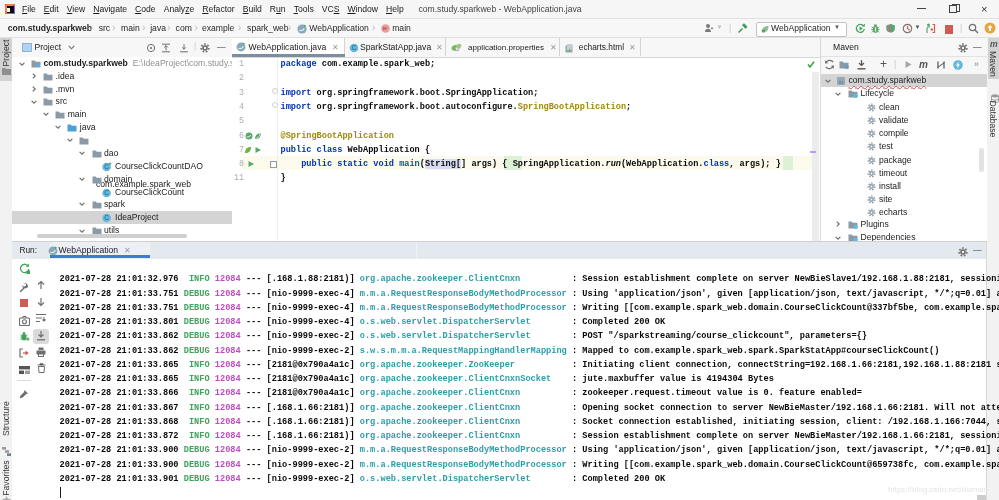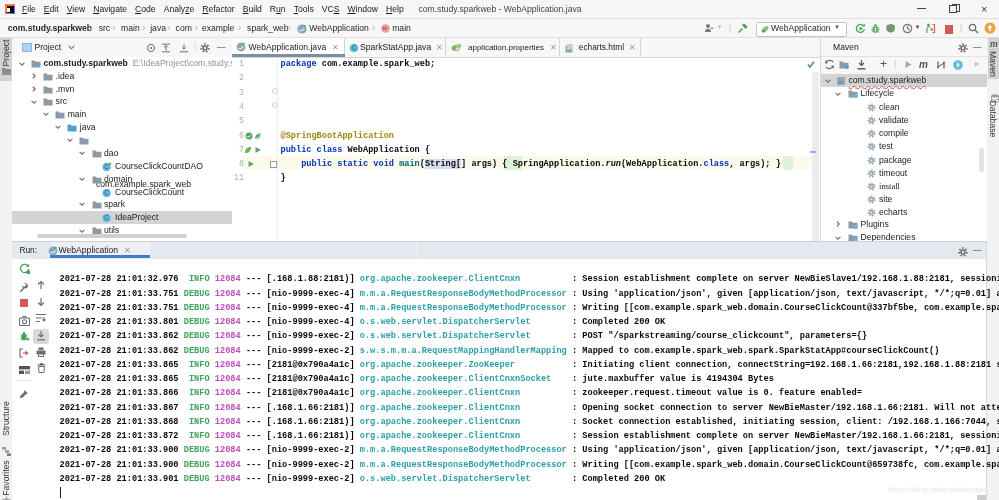--- a/index.html
+++ b/index.html
@@ -344,20 +344,22 @@
       <div class="lnum" style="left:0px;top:19.00px;">1</div>
       <div class="lnum" style="left:0px;top:33.30px;">2</div>
       <div class="lnum" style="left:0px;top:47.60px;">3</div>
       <div class="lnum" style="left:0px;top:61.90px;">4</div>
       <div class="lnum" style="left:0px;top:76.20px;">5</div>
       <div class="lnum" style="left:0px;top:90.50px;">6</div>
       <div class="lnum" style="left:0px;top:104.80px;">7</div>
       <div class="lnum" style="left:0px;top:119.10px;">8</div>
       <div class="lnum" style="left:0px;top:133.40px;">11</div>
       <div class="eline" style="left:48.5px;top:19.00px;"><span class="kw">package</span> com.example.spark_web;</div>
+      <div class="eline" style="left:48.5px;top:47.60px;"><span class="kw">import</span> org.springframework.boot.SpringApplication;</div>
+      <div class="eline" style="left:48.5px;top:61.90px;"><span class="kw">import</span> org.springframework.boot.autoconfigure.<span class="ann">SpringBootApplication</span>;</div>
       <div class="eline" style="left:48.5px;top:90.50px;"><span class="ann">@SpringBootApplication</span></div>
       <div class="eline" style="left:48.5px;top:104.80px;"><span class="kw">public class </span><b>WebApplication</b> {</div>
       <div class="eline" style="left:48.5px;top:119.10px;">    <span class="kw">public static void </span><span class="fn">main</span>(<span style="background:#d8dcf3">String[</span>] args) { SpringApplication.<i>run</i>(WebApplication.<span class="kw">class</span>, args); }</div>
       <div class="eline" style="left:48.5px;top:133.40px;">}</div>
       <svg class="ic" style="left:13px;top:93.90px;" width="8" height="8" viewBox="0 0 8 8">
         <circle cx="4" cy="4" r="3.5" fill="#59a869"></circle>
         <path d="M1.8 4.8c1.4.5 3 .1 3.8-1.6" stroke="#fff" stroke-width=".9" fill="none"></path>
       </svg>
       <svg class="ic" style="left:22px;top:93.90px;" width="8" height="8" viewBox="0 0 8 8">
         <path d="M1 7C1 3.4 3 1.4 6.8 1.4 6.8 5 4.8 7 1 7z" fill="#5d9e63"></path>
@@ -469,21 +471,21 @@
         <circle cx="4.5" cy="4.5" r="2.4" fill="#8d9aa8"></circle>
         <circle cx="4.5" cy="4.5" r="3.3" fill="none" stroke="#8d9aa8" stroke-width="1.3" stroke-dasharray="1.5 1.45"></circle>
         <circle cx="4.5" cy="4.5" r="1" fill="#fff"></circle>
       </svg>
       <div class="trow" style="left:58px;top:128.6px;">timeout</div>
       <svg class="ic" style="left:46px;top:143.8px;" width="9" height="9" viewBox="0 0 9 9">
         <circle cx="4.5" cy="4.5" r="2.4" fill="#8d9aa8"></circle>
         <circle cx="4.5" cy="4.5" r="3.3" fill="none" stroke="#8d9aa8" stroke-width="1.3" stroke-dasharray="1.5 1.45"></circle>
         <circle cx="4.5" cy="4.5" r="1" fill="#fff"></circle>
       </svg>
-      <div class="trow" style="left:58px;top:141.8px;font-family:Liberation Serif, serif;">install</div>
+      <div class="trow" style="left:58px;top:141.8px;">install</div>
       <svg class="ic" style="left:46px;top:156.9px;" width="9" height="9" viewBox="0 0 9 9">
         <circle cx="4.5" cy="4.5" r="2.4" fill="#8d9aa8"></circle>
         <circle cx="4.5" cy="4.5" r="3.3" fill="none" stroke="#8d9aa8" stroke-width="1.3" stroke-dasharray="1.5 1.45"></circle>
         <circle cx="4.5" cy="4.5" r="1" fill="#fff"></circle>
       </svg>
       <div class="trow" style="left:58px;top:154.9px;">site</div>
       <svg class="ic" style="left:46px;top:170.1px;" width="9" height="9" viewBox="0 0 9 9">
         <circle cx="4.5" cy="4.5" r="2.4" fill="#8d9aa8"></circle>
         <circle cx="4.5" cy="4.5" r="3.3" fill="none" stroke="#8d9aa8" stroke-width="1.3" stroke-dasharray="1.5 1.45"></circle>
         <circle cx="4.5" cy="4.5" r="1" fill="#fff"></circle>

